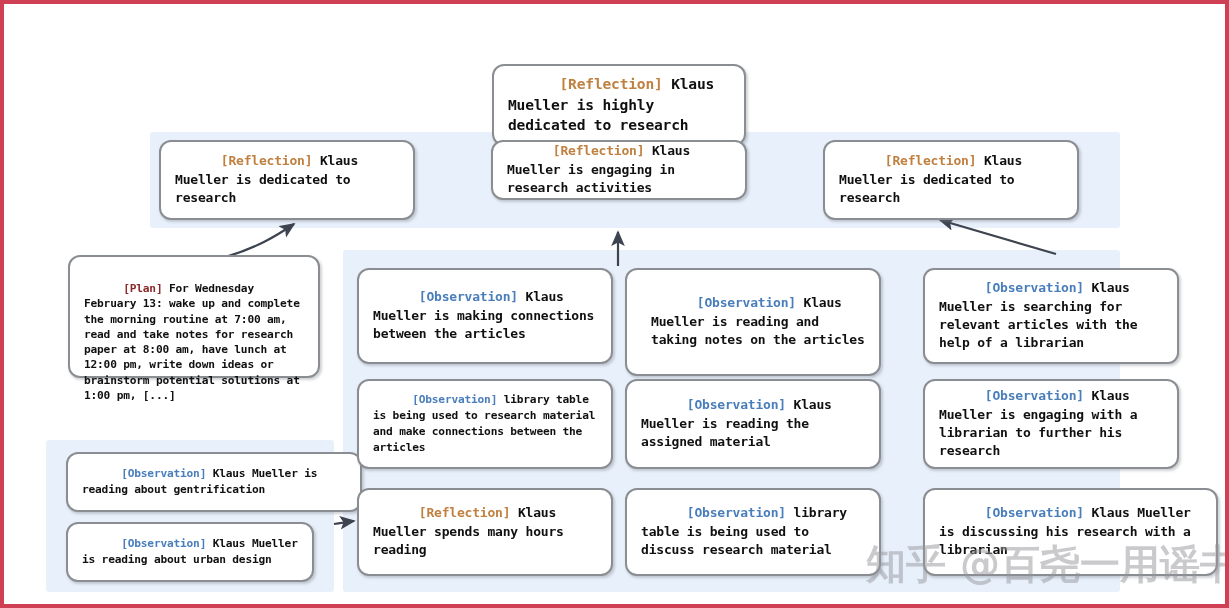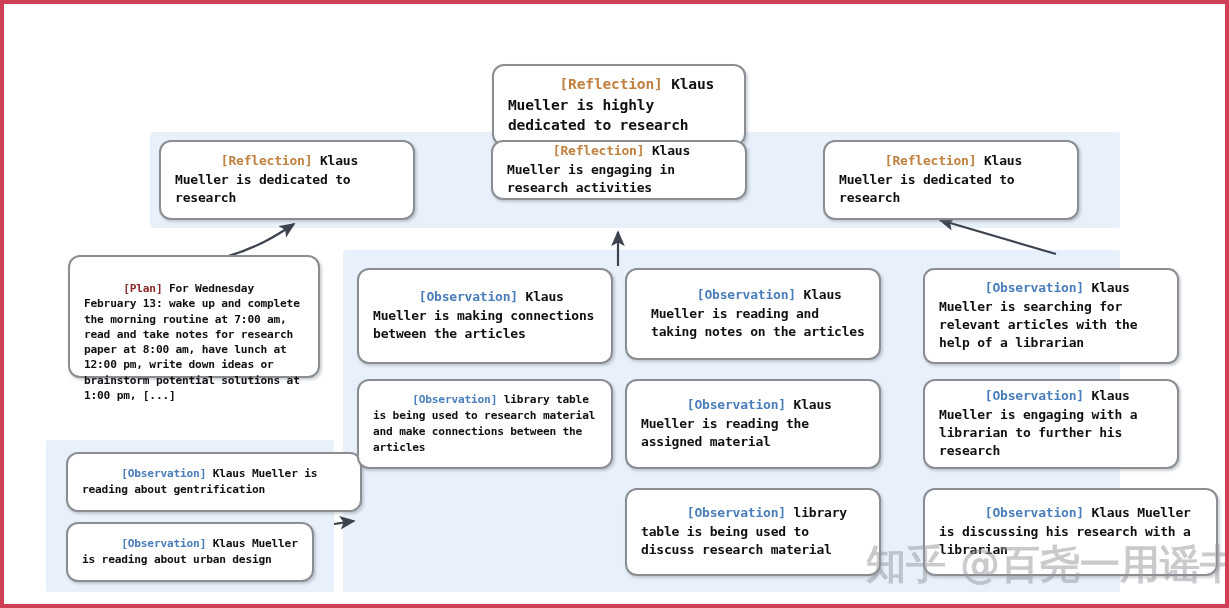--- a/index.html
+++ b/index.html
@@ -154,22 +154,27 @@
       <span class="tag tag-observation">[Observation]</span><span> Klaus Mueller is making connections between the articles</span>
     </div>
   </div>
 
   <div class="node fs11" style="left:353px; top:375px; width:256px; height:90px;">
     <div class="txt">
       <span class="tag tag-observation">[Observation]</span><span> library table is being used to research material and make connections between the articles</span>
     </div>
   </div>
 
-
-  <div class="node fs13" style="left:621px; top:264px; width:256px; height:92px;padding-left:24px;">
+  <div class="node fs13" style="left:353px; top:484px; width:256px; height:88px;">
+    <div class="txt">
+      <span class="tag tag-reflection">[Reflection]</span><span> Klaus Mueller spends many hours reading</span>
+    </div>
+  </div>
+
+  <div class="node fs13" style="left:621px; top:264px; width:256px; height:108px;padding-left:24px;">
     <div class="txt">
       <span class="tag tag-observation">[Observation]</span><span> Klaus Mueller is reading and taking notes on the articles</span>
     </div>
   </div>
 
   <div class="node fs13" style="left:621px; top:375px; width:256px; height:90px;">
     <div class="txt">
       <span class="tag tag-observation">[Observation]</span><span> Klaus Mueller is reading the assigned material</span>
     </div>
   </div>

